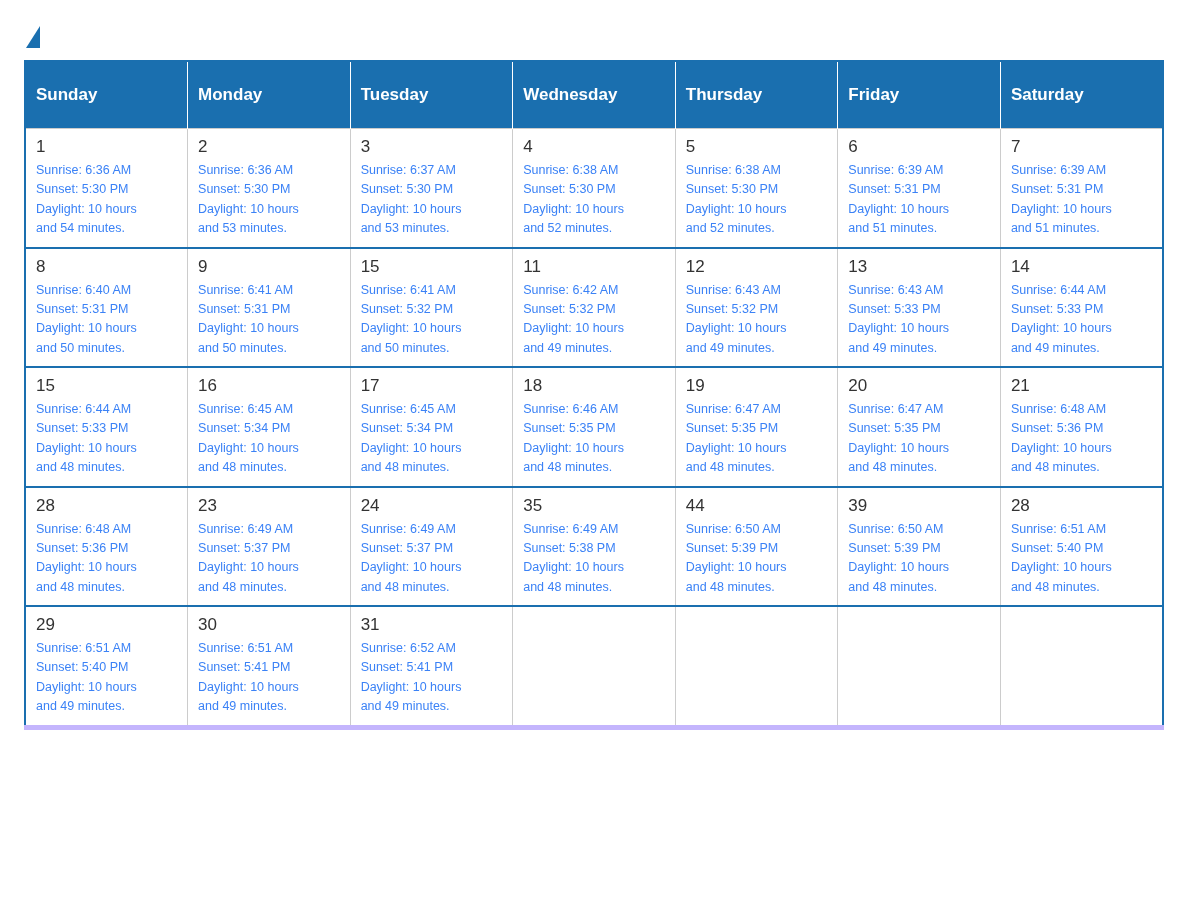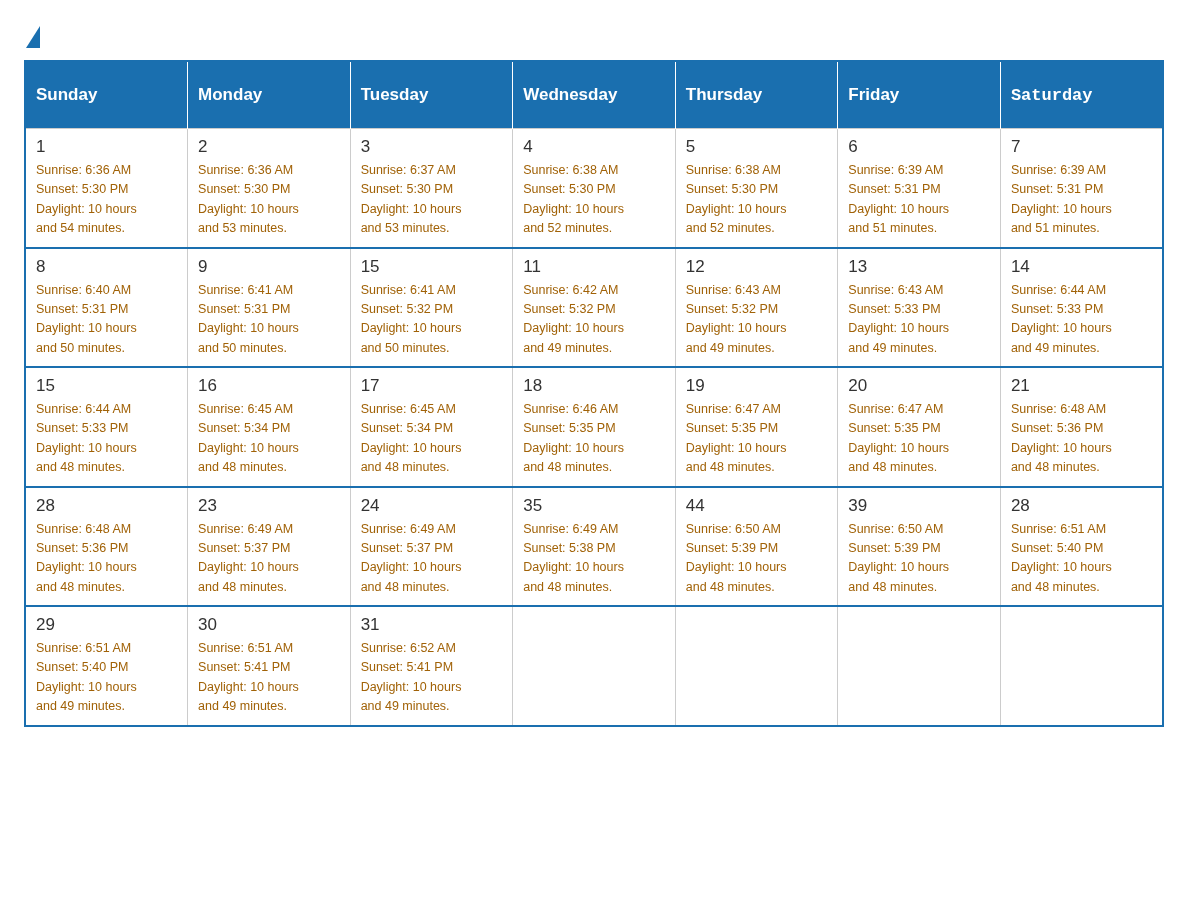--- a/index.html
+++ b/index.html
@@ -68,47 +68,46 @@
       background: #1a6faf;
       color: #fff;
       font-size: 17px;
       font-weight: bold;
       padding: 23px 10px;
       text-align: left;
       border-right: 1px solid #fff;
     }
     .calendar th:last-child {
       border-right: none;
-      font-family: Liberation Mono, monospace;
     }
     .calendar td {
       border: 1px solid #ccc;
       border-bottom: 2px solid #1a6faf;
       vertical-align: top;
       padding: 8px 10px;
       font-size: 12.5px;
       color: #333;
       width: 14.28%;
       min-height: 100px;
     }
     .calendar tr:last-child td {
-      border-bottom: 1px solid #c4b5fd;
+      border-bottom: 5px solid #c4b5fd;
       margin-left: 8px;
     }
     .day-number {
       font-size: 17px;
       font-weight: normal;
       color: #333;
       display: block;
       margin-bottom: 4px;
     }
     .day-info {
       font-size: 12.5px;
       line-height: 1.55;
-      color: #a16207;
+      color: #3b82f6;
     }
     .empty-cell {
       background: #fff;
     }
   </style>
 </head>
 <body>
 
 <div class="header">
   <div class="logo">

